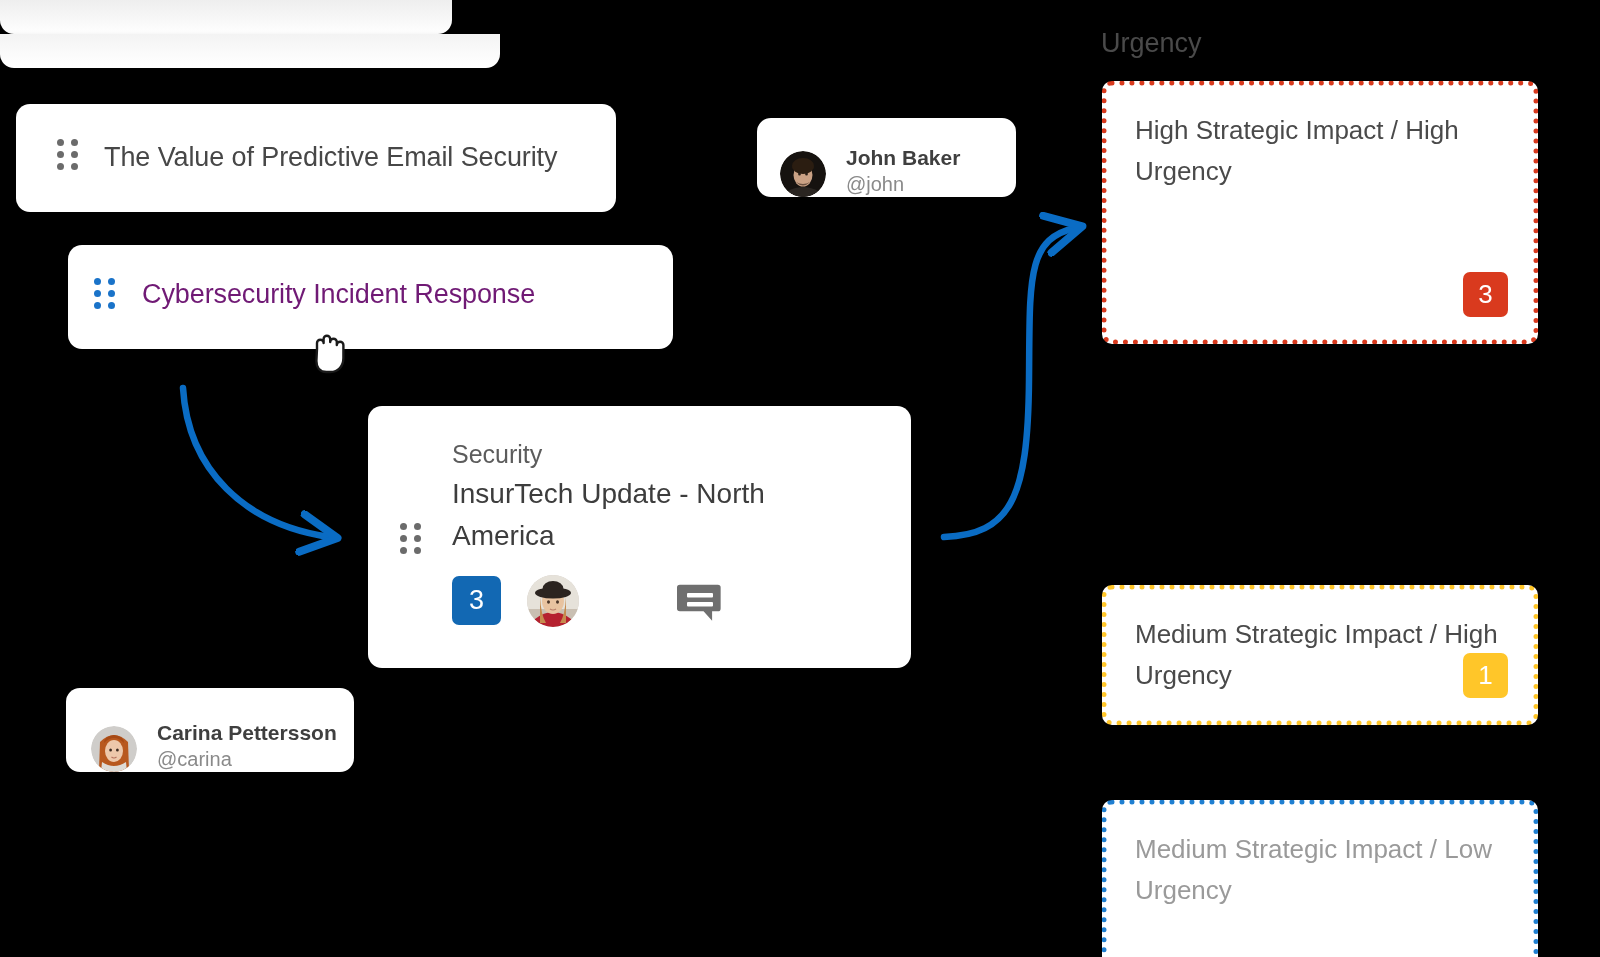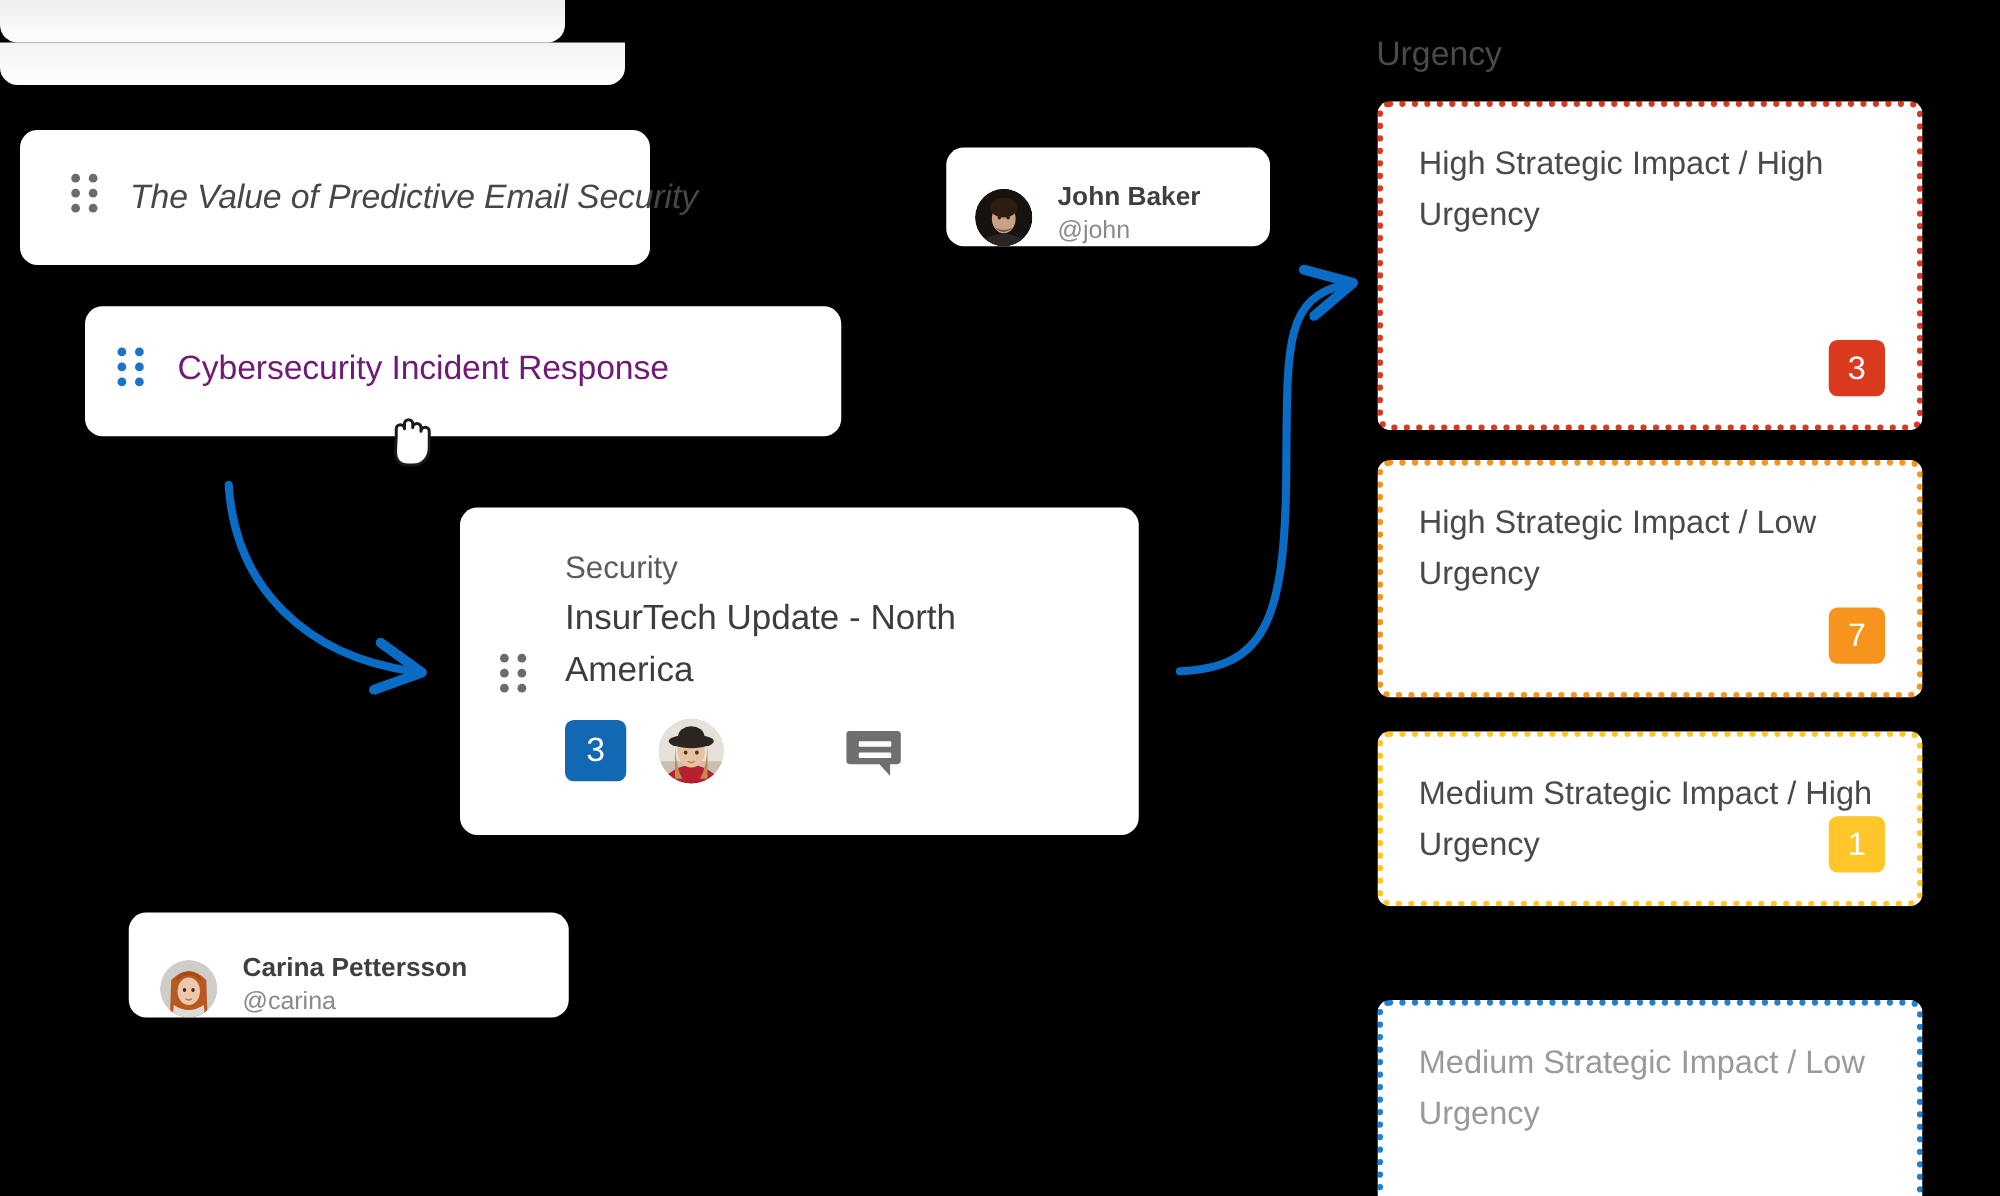--- a/index.html
+++ b/index.html
@@ -96,21 +96,21 @@
     overflow: hidden;
     background: #d8d2cb;
   }
   #summary-avatar { left: 527px; top: 575px; width: 52px; height: 52px; }
 
   #comment-icon { position: absolute; left: 677px; top: 578px; width: 48px; height: 48px; }
 
   
   .person-card { display: flex; align-items: flex-end; }
   #person-john { left: 757px; top: 118px; width: 259px; height: 79px; }
-  #person-carina { left: 66px; top: 730px; width: 352px; height: 84px; margin-left: 37px; }
+  #person-carina { left: 66px; top: 688px; width: 288px; height: 84px; }
   .person-avatar { width: 46px; height: 46px; border-radius: 50%; overflow: hidden; flex: 0 0 auto; }
   #person-john .person-avatar { margin-left: 23px; }
   #person-carina .person-avatar { margin-left: 25px; }
   .person-text { margin-left: 20px; }
   .person-name { font-size: 21px; color: #3f3f3f; font-weight: bold; line-height: 26px; }
   .person-handle { font-size: 20px; color: #8a8a8a; line-height: 26px; }
 
   
   #urgency-label {
     position: absolute; left: 1101px; top: 28px;
@@ -155,21 +155,21 @@
   }
 
   
   #hand-cursor { position: absolute; left: 310px; top: 327px; width: 44px; height: 52px; }
 </style>
 </head>
 <body>
 
 <div id="stage">
 
-  <div class="wcard" id="task-card-0" style="left:16px; top:104px; width:504px; height:108px;font-style:italic;">
+  <div class="wcard" id="task-card-0" style="left:16px; top:104px; width:600px; height:108px;">
     <span class="drag-handle" style="left:41px; top:35px;">
       <i></i>
         <i></i>
         <i></i>
         <i></i>
         <i></i>
         <i></i>
     </span>
     <span class="task-title" style="left:88px; top:38px;">The Value of Predictive Email Security</span>
   </div>
@@ -288,24 +288,20 @@
     </span>
   </div>
 
   <div id="urgency-label">Urgency</div>
 
   <div class="urgency-card" id="ucard-0">
     <div class="urgency-title">High Strategic Impact / High Urgency</div>
     <div class="urgency-count" style="background:#D93A1E;">3</div>
   </div>
 
-  <div class="urgency-card" id="ucard-1">
-    <div class="urgency-title">High Strategic Impact / Low Urgency</div>
-    <div class="urgency-count" style="background:#F7941E;">7</div>
-  </div>
 
   <div class="urgency-card" id="ucard-2">
     <div class="urgency-title">Medium Strategic Impact / High Urgency</div>
     <div class="urgency-count" style="background:#FFC629;">1</div>
   </div>
 
   <div class="urgency-card" id="ucard-3">
     <div class="urgency-title">Medium Strategic Impact / Low Urgency</div>
   </div>
 

